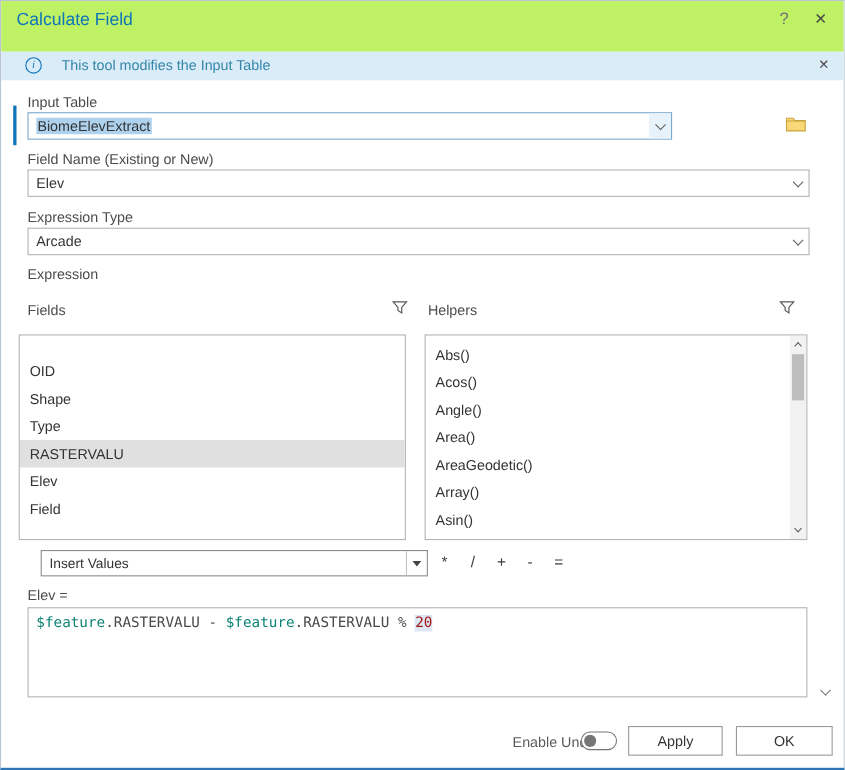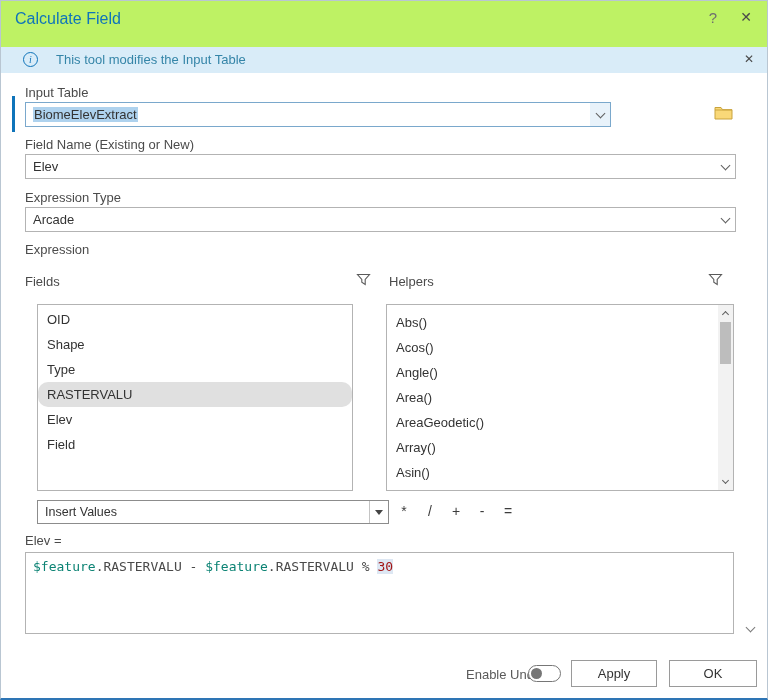--- a/index.html
+++ b/index.html
@@ -57,25 +57,25 @@
   #field-name-field { top:153px; left:24px; width:711px; }
   #expr-type-field  { top:206px; left:24px; width:711px; }
 
   
   .filter-btn { position:absolute; width:16px; height:15px; cursor:pointer; }
   #fields-filter  { top:272px; left:355px; }
   #helpers-filter { top:272px; left:707px; }
 
   
   .listbox { position:absolute; top:303px; height:187px; background:#fff; border:1px solid #b3b3b3; overflow:hidden; font-size:13px; color:#333; }
-  #fields-list  { left:36px; width:316px; padding-top:2px; }
+  #fields-list  { left:16px; width:352px; padding-top:20px; }
   #helpers-list { left:385px; width:348px; }
   #helpers-list-items { position:absolute; left:0; top:5px; right:15px; }
   .list-item { height:25px; line-height:25px; padding-left:9px; cursor:default; }
-  .list-item.selected { background:var(--list-selected-bg,#e0e0e0);border-radius:10px; }
+  .list-item.selected { background:var(--list-selected-bg,#e0e0e0); }
 
   
   #helpers-scrollbar { position:absolute; top:0; right:0; width:15px; height:100%; background:#f2f2f2; }
   .sb-btn { position:absolute; left:0; width:15px; height:16px; display:flex; align-items:center; justify-content:center; cursor:pointer; }
   #hsb-up { top:0; }
   #hsb-down { bottom:0; }
   #hsb-thumb { position:absolute; top:17px; left:2px; width:11px; height:42px; background:#bdbdbd; cursor:pointer; }
 
   
   #insert-values { top:499px; left:36px; width:352px; height:24px; border-color:#8c8c8c; }
@@ -208,21 +208,21 @@
   <div id="insert-values" class="combo">
     <span class="val">Insert Values</span>
     <span class="dd">
         <span class="tri-down"></span>
       </span>
   </div>
   <div id="operators-row"><span class="op">*</span><span class="op">/</span><span class="op">+</span><span class="op">-</span><span class="op">=</span></div>
 
   <div id="assignment-label" class="param-label">Elev =</div>
   <div id="expr-box">
-    <span><span class="tok-global">$feature</span><span class="tok-plain">.RASTERVALU</span><span class="tok-plain"> - </span><span class="tok-global">$feature</span><span class="tok-plain">.RASTERVALU </span><span class="tok-plain">% </span><span class="tok-number">30</span></span>
+    <span><span class="tok-global">$feature</span><span class="tok-plain">.RASTERVALU</span><span class="tok-plain"> - </span><span class="tok-global">$feature</span><span class="tok-plain">.RASTERVALU </span><span class="tok-plain">% </span><span class="tok-number">20</span></span>
   </div>
 
   <span id="pane-scroll-down">
       <span class="chev"></span>
     </span>
 
   <span id="enable-undo-label">Enable Undo</span>
   <span id="enable-undo-toggle">
     <span id="toggle-knob"></span>
   </span>

